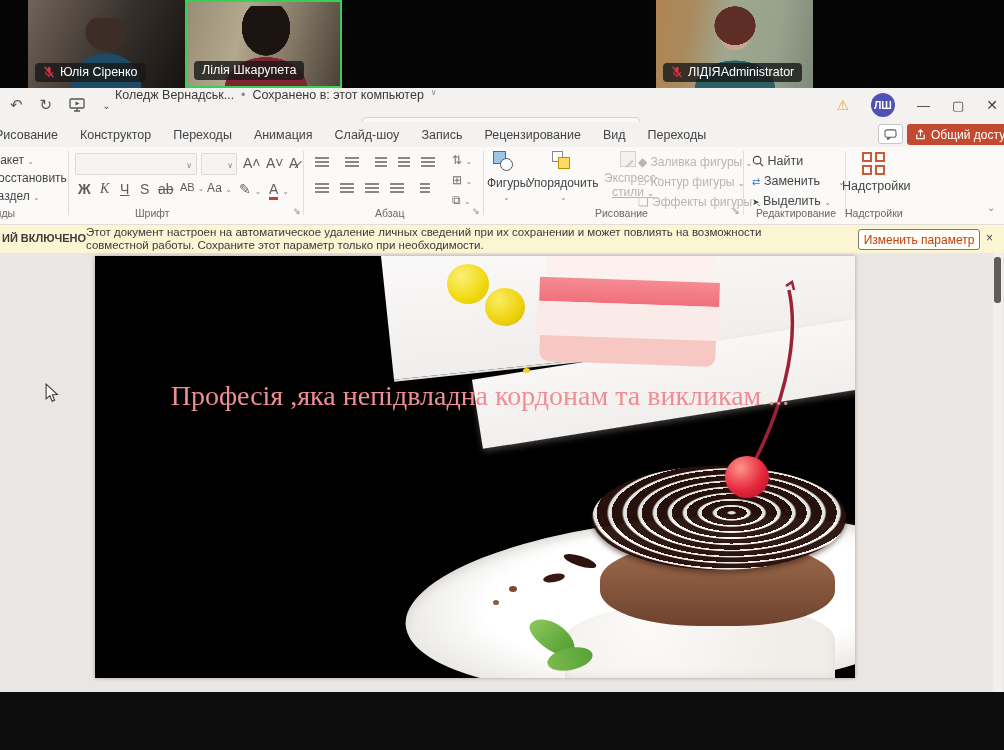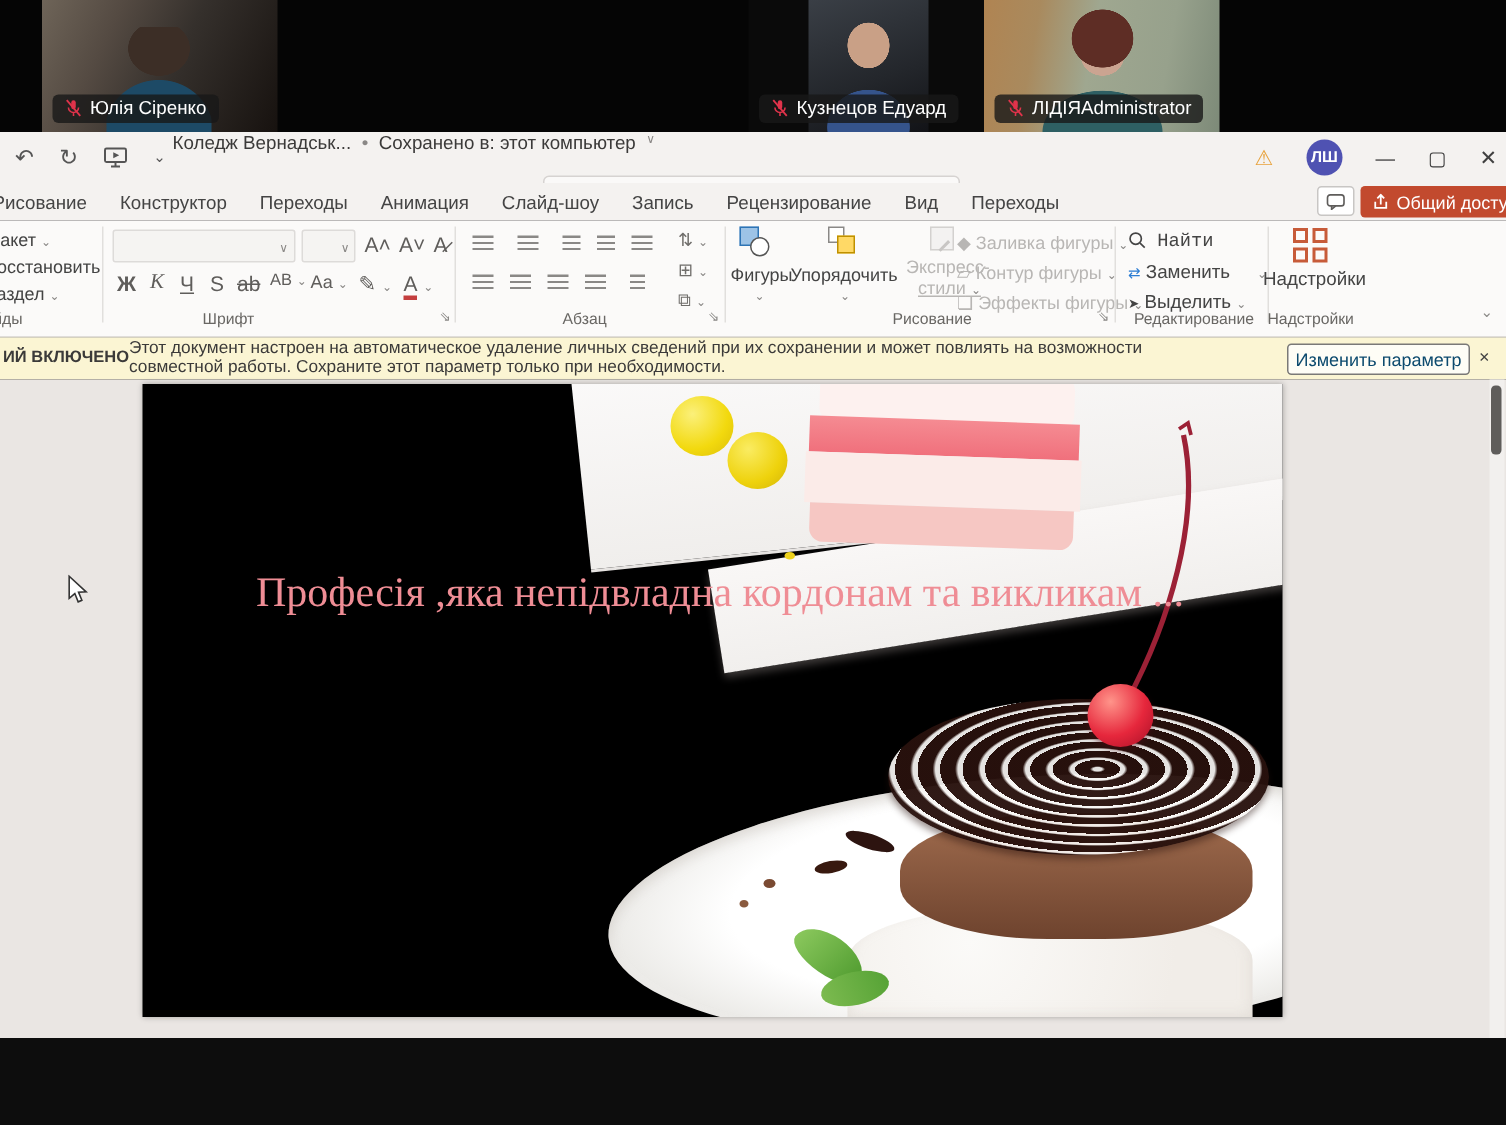--- a/index.html
+++ b/index.html
@@ -49,21 +49,21 @@
   .dropbox { position:absolute; height:22px; background:#f5f4f2; border:1px solid #dddbd9; border-radius:2px; }
   .linesicon { position:absolute; width:14px; height:11px;
     background:repeating-linear-gradient(#8a8886 0 1.6px, transparent 1.6px 4.2px); }
   .minicol { position:absolute; font-size:12px; color:#706e6b; }
 
   
   .infobar { position:absolute; left:0; top:225px; width:1004px; height:28px; background:#fbf5d3; }
   .ib-badge { position:absolute; left:2px; top:7px; font-size:11px; font-weight:bold; color:#3b3a39; }
   .ib-msg { position:absolute; left:86px; top:1px; width:726px; font-size:11.5px; line-height:13px; color:#3b3a39; }
   .ib-btn { position:absolute; left:858px; top:4px; width:122px; height:21px; background:#fefdf6;
-    border:1px solid #7a7977; border-radius:3px; font-size:12px; color:#0c4a6e; display:flex; align-items:center; justify-content:center; }
+    border:1px solid #7a7977; border-radius:3px; font-size:12px; color:#c2410c; display:flex; align-items:center; justify-content:center; }
   .ib-x { position:absolute; left:986px; top:6px; font-size:12px; color:#444; }
 
   
   .workarea { position:absolute; left:0; top:253px; width:1004px; height:439px; background:#eae6e3; }
   .scrolltrack { position:absolute; left:993px; top:0; width:10px; height:439px; background:#f2f0ee; }
   .scrollthumb { position:absolute; left:1px; top:4px; width:7px; height:46px; background:#5f5d5b; border-radius:3px; }
   .slide { position:absolute; left:95px; top:3px; width:760px; height:422px; background:#000000;
     box-shadow:0 0 4px rgba(0,0,0,.3); overflow:hidden; }
   .slide-title { position:absolute; left:55px; top:118px; width:660px; text-align:center;
     font-family:"Liberation Serif", serif; font-size:28px; line-height:43px; color:#ef8d95; }
@@ -88,32 +88,26 @@
         background:radial-gradient(34px 30px at 50% 18%,#3c2e26 0 60%,transparent 61%),radial-gradient(60px 58px at 50% 88%,#1d4a66 0 60%,transparent 61%);"></div>
       <div class="namepill">
         <svg class="micoff" viewBox="0 0 16 16">
             <rect x="6" y="1" width="4" height="8" rx="2" fill="#e0334b"></rect>
             <path d="M3.5 7.5a4.5 4.5 0 0 0 9 0M8 12v3" stroke="#e0334b" stroke-width="1.4" fill="none"></path>
             <line x1="2" y1="1" x2="14" y2="15" stroke="#e0334b" stroke-width="1.6"></line>
           </svg>
         <span>Юлія Сіренко</span>
       </div>
     </div>
-    <div class="tile" style="left:499px;width:157px;background:#0a0a0a;">
-      <div style="position:absolute;left:40px;top:0;width:80px;height:88px;
-        background:linear-gradient(160deg,#3a3f46 0%,#23262b 60%,#121317 100%);"></div>
-      <div style="position:absolute;left:48px;top:10px;width:64px;height:78px;
-        background:radial-gradient(24px 26px at 50% 26%,#c9a086 0 58%,transparent 59%),radial-gradient(44px 40px at 50% 96%,#35548c 0 62%,transparent 63%);"></div>
+    <div class="tile active" style="left:185px;width:157px;
+      background:linear-gradient(105deg,#9a8d76 0%,#b3a78e 35%,#7d7260 70%,#4a4038 100%);">
+      <div style="position:absolute;left:38px;top:4px;width:82px;height:84px;
+        background:radial-gradient(40px 46px at 50% 26%,#1c1410 0 60%,transparent 61%),radial-gradient(30px 26px at 50% 38%,#c29b85 0 55%,transparent 56%),radial-gradient(66px 50px at 50% 98%,#7e2733 0 62%,transparent 63%);"></div>
       <div class="namepill">
-        <svg class="micoff" viewBox="0 0 16 16">
-            <rect x="6" y="1" width="4" height="8" rx="2" fill="#e0334b"></rect>
-            <path d="M3.5 7.5a4.5 4.5 0 0 0 9 0M8 12v3" stroke="#e0334b" stroke-width="1.4" fill="none"></path>
-            <line x1="2" y1="1" x2="14" y2="15" stroke="#e0334b" stroke-width="1.6"></line>
-          </svg>
-        <span>Кузнецов Едуард</span>
+        <span>Лілія Шкарупета</span>
       </div>
     </div>
     <div class="tile" style="left:656px;width:157px;
       background:linear-gradient(100deg,#b08452 0%,#a98a5e 22%,#9fa790 45%,#97a18c 75%,#7d8a78 100%);">
       <div style="position:absolute;left:34px;top:6px;width:90px;height:82px;
         background:radial-gradient(34px 32px at 50% 24%,#5e2d25 0 60%,transparent 61%),radial-gradient(26px 24px at 50% 38%,#cba491 0 55%,transparent 56%),radial-gradient(64px 44px at 50% 100%,#2e5f63 0 62%,transparent 63%);"></div>
       <div class="namepill">
         <svg class="micoff" viewBox="0 0 16 16">
             <rect x="6" y="1" width="4" height="8" rx="2" fill="#e0334b"></rect>
             <path d="M3.5 7.5a4.5 4.5 0 0 0 9 0M8 12v3" stroke="#e0334b" stroke-width="1.4" fill="none"></path>
@@ -249,21 +243,21 @@
     </div>
     <span class="rtxt gray" style="left:604px;top:24px;">Экспресс-</span>
     <span class="rtxt gray" style="left:612px;top:38px;text-decoration:underline;"><span>стили</span> <span class="chev">⌄</span></span>
     <span class="rtxt gray" style="left:638px;top:8px;"><span>◆</span> <span>Заливка фигуры</span> <span class="chev">⌄</span></span>
     <span class="rtxt gray" style="left:638px;top:28px;"><span>▱</span> <span>Контур фигуры</span> <span class="chev">⌄</span></span>
     <span class="rtxt gray" style="left:638px;top:48px;"><span>❏</span> <span>Эффекты фигуры</span> <span class="chev">⌄</span></span>
     <span class="rlbl" style="left:595px;top:60px;">Рисование</span>
     <span class="launcher" style="left:732px;top:59px;">⇘</span>
     <div class="rdiv" style="left:743px;"></div>
 
-    <span class="rtxt" style="left:752px;top:7px;font-size:12.5px;font-family:Liberation Mono, monospace;"><svg width="12" height="12" viewBox="0 0 14 14" style="vertical-align:-2px;">
+    <span class="rtxt" style="left:752px;top:7px;font-size:12.5px;"><svg width="12" height="12" viewBox="0 0 14 14" style="vertical-align:-2px;">
           <circle cx="6" cy="6" r="4.4" fill="none" stroke="#444" stroke-width="1.3"></circle>
           <line x1="9.4" y1="9.4" x2="13" y2="13" stroke="#444" stroke-width="1.3"></line>
         </svg> <span>Найти</span></span>
     <span class="rtxt" style="left:752px;top:27px;font-size:12.5px;"><span style="color:#2b7cd3;font-size:10px;">⇄</span> <span>Заменить</span></span>
     <span class="chev" style="position:absolute;left:838px;top:31px;">⌄</span>
     <span class="rtxt" style="left:752px;top:47px;font-size:12.5px;"><span style="font-size:9px;color:#444;">➤</span> <span>Выделить</span> <span class="chev">⌄</span></span>
     <span class="rlbl" style="left:756px;top:60px;">Редактирование</span>
     <div class="rdiv" style="left:845px;"></div>
 
     <div style="position:absolute;left:862px;top:5px;width:24px;height:24px;">

